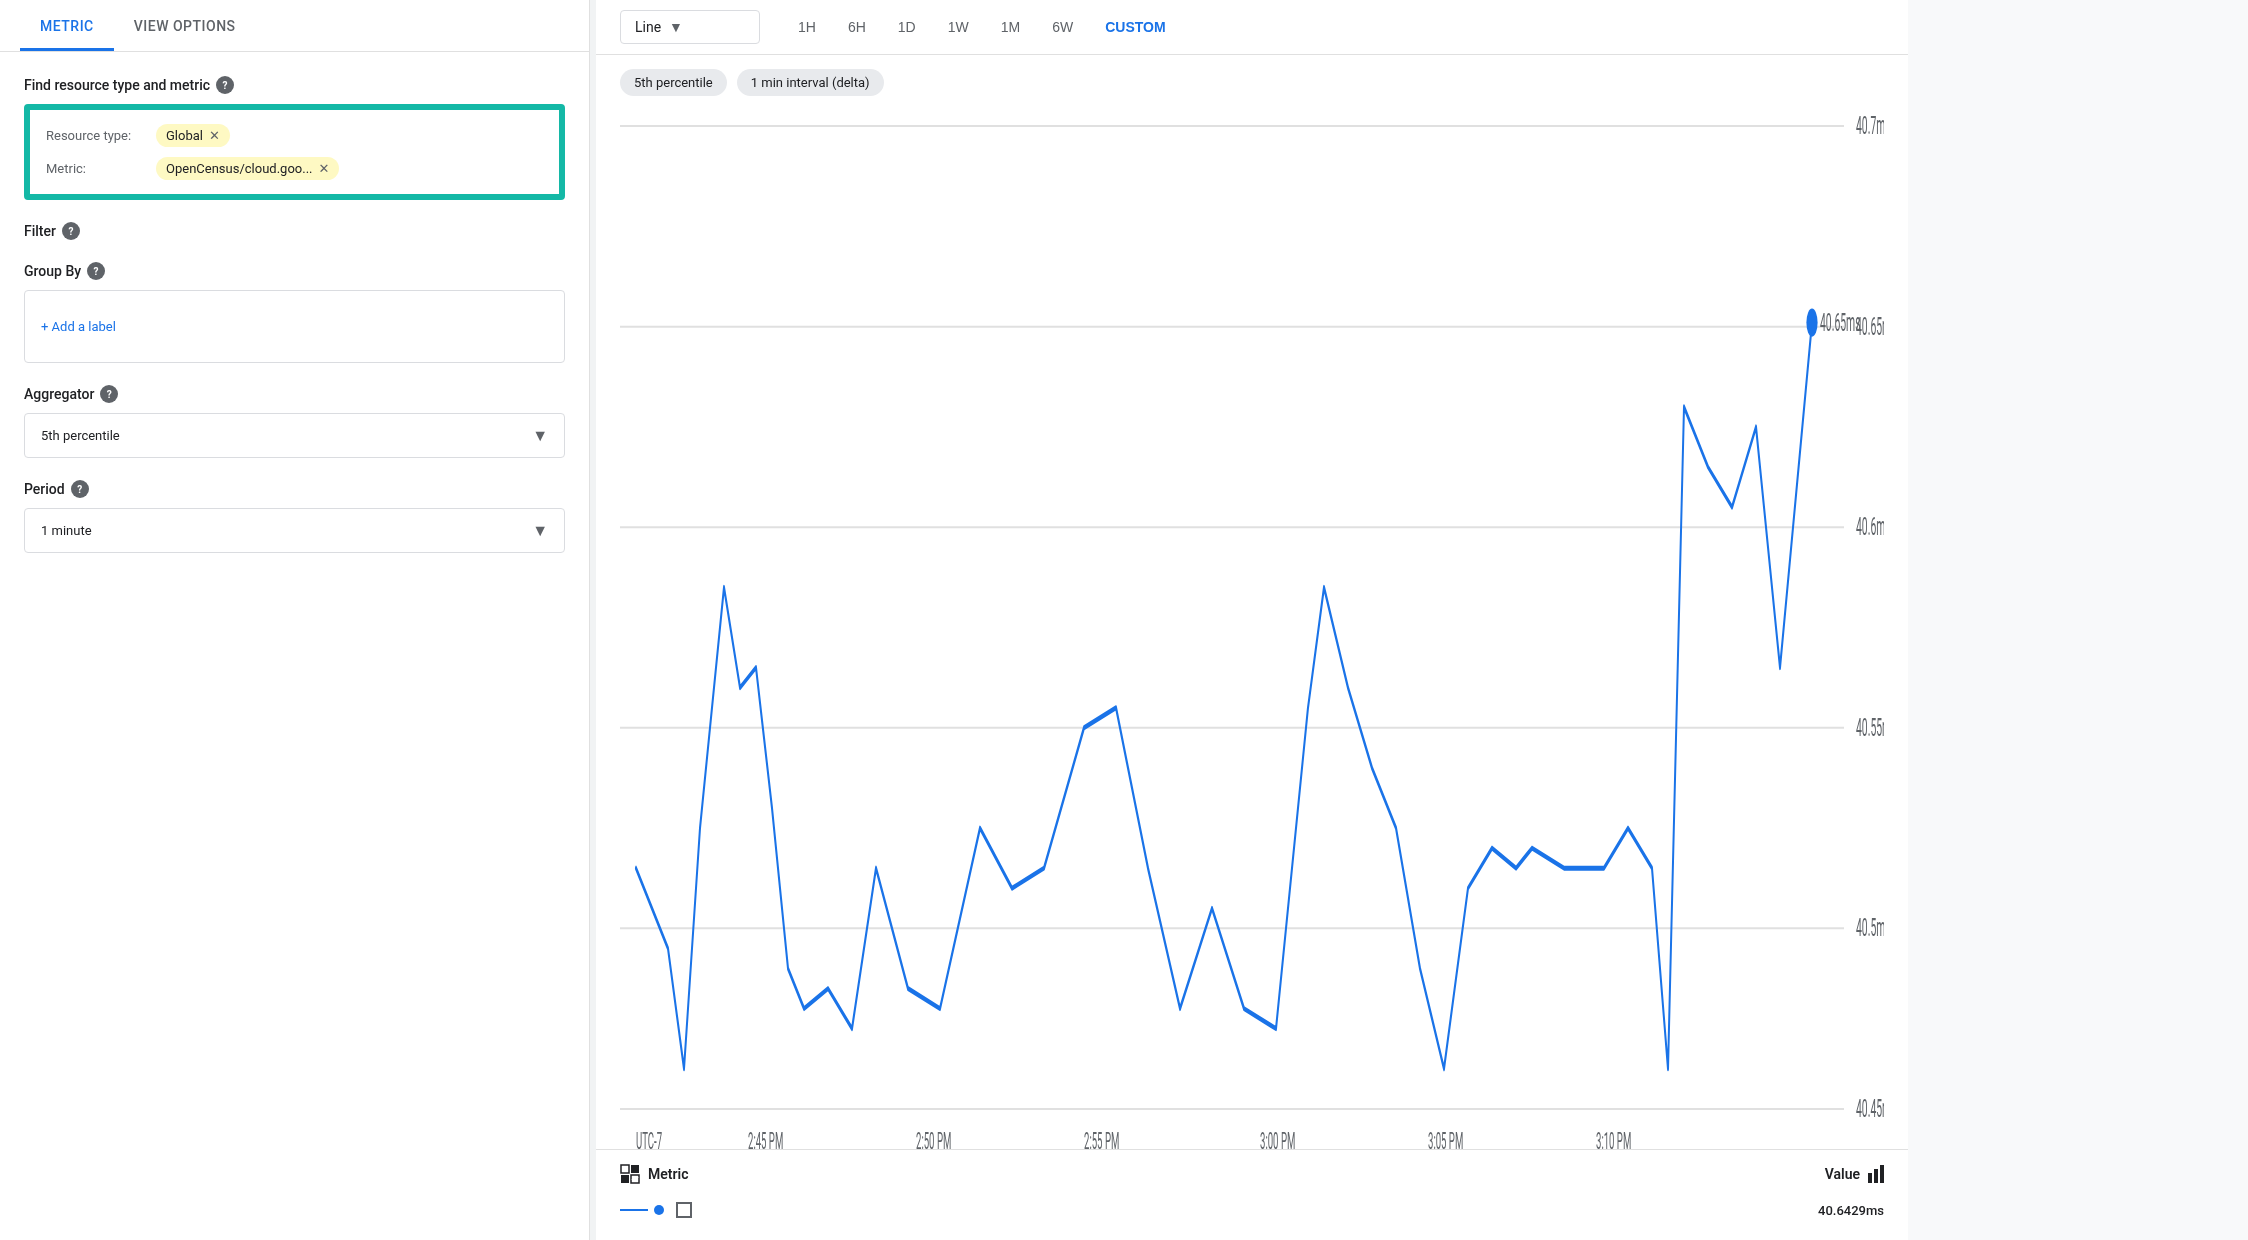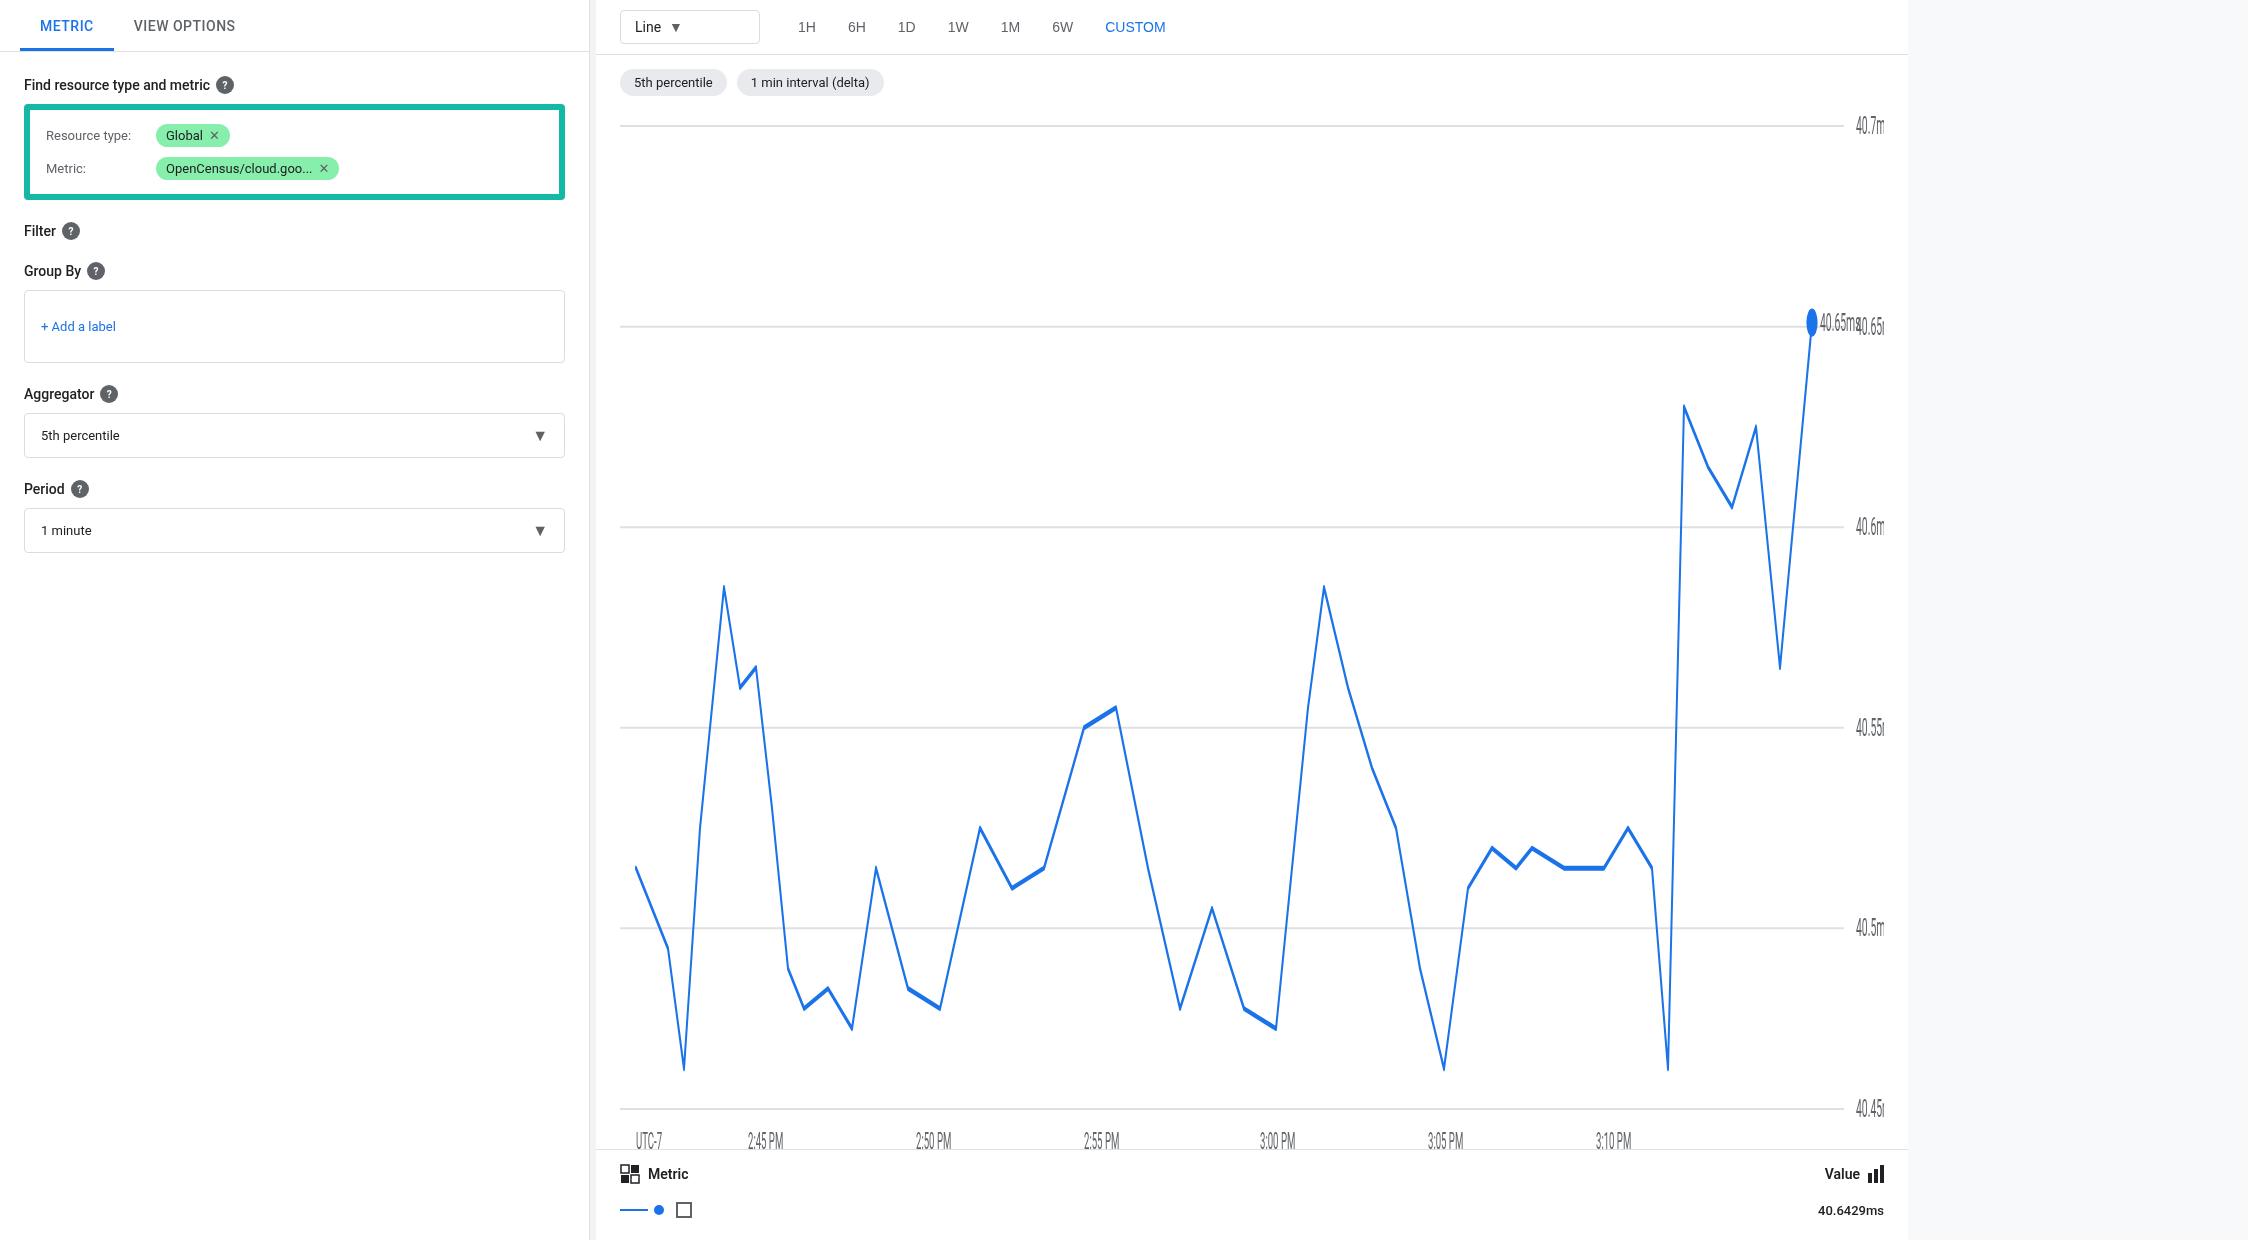--- a/index.html
+++ b/index.html
@@ -23,42 +23,42 @@
     .collapse-btn { color: #5f6368; cursor: pointer; font-size: 18px; padding: 2px 6px; }
 
     .subsection { margin-bottom: 22px; }
     .subsection-title { font-size: 14px; font-weight: 500; color: #202124; margin-bottom: 10px; display: flex; align-items: center; gap: 6px; }
     .help-icon { display: inline-flex; align-items: center; justify-content: center; width: 18px; height: 18px; border-radius: 50%; background: #5f6368; color: #fff; font-size: 10px; font-weight: 700; cursor: pointer; flex-shrink: 0; }
 
     .resource-box { border: 6px solid #14b8a6; border-radius: 4px; padding: 14px 16px; }
     .resource-row { display: flex; align-items: center; margin-bottom: 10px; }
     .resource-row:last-child { margin-bottom: 0; }
     .resource-label { color: #5f6368; font-size: 13px; min-width: 110px; }
-    .chip { display: inline-flex; align-items: center; gap: 6px; background: #86efac; border-radius: 16px; padding: 4px 10px; font-size: 13px; color: #202124; }
+    .chip { display: inline-flex; align-items: center; gap: 6px; background: #fef9c3; border-radius: 16px; padding: 4px 10px; font-size: 13px; color: #202124; }
     .chip .close-x { color: #5f6368; cursor: pointer; font-size: 13px; line-height: 1; }
 
     .add-filter-box { border: 1px solid #dadce0; border-radius: 4px; padding: 14px 16px; color: #1a73e8; cursor: pointer; font-size: 13px; }
     .add-label-box { border: 1px solid #dadce0; border-radius: 4px; padding: 28px 16px; color: #1a73e8; cursor: pointer; font-size: 13px; }
 
     .select-box { border: 1px solid #dadce0; border-radius: 4px; padding: 12px 16px; display: flex; align-items: center; justify-content: space-between; cursor: pointer; background: #fff; }
     .select-box .select-value { font-size: 13px; color: #202124; }
     .select-box .arrow-down { color: #5f6368; font-size: 16px; }
 
     .divider { width: 6px; background: #f1f3f4; cursor: col-resize; flex-shrink: 0; }
 
     
     .right-panel { flex: 1; display: flex; flex-direction: column; background: #fff; overflow: hidden; }
 
     .chart-toolbar { display: flex; align-items: center; padding: 10px 24px; border-bottom: 1px solid #e0e0e0; gap: 16px; }
     .chart-type-select { display: flex; align-items: flex-end; gap: 8px; border: 1px solid #dadce0; border-radius: 4px; padding: 8px 14px; font-size: 14px; cursor: pointer; background: #fff; min-width: 140px; }
     .chart-type-select .arrow { font-size: 14px; color: #5f6368; }
 
     .time-buttons { display: flex; gap: 4px; margin-left: 8px; }
     .time-btn { padding: 8px 14px; font-size: 14px; color: #5f6368; cursor: pointer; background: none; border: none; font-weight: 500; }
-    .time-btn.active { color: #1a73e8; }
+    .time-btn.active { color: #1a73e8; font-weight: bold; }
 
     .chart-filters { display: flex; align-items: center; gap: 10px; padding: 14px 24px 10px; }
     .filter-chip { background: #e8eaed; border-radius: 16px; padding: 6px 14px; font-size: 13px; color: #202124; cursor: pointer; }
 
     .chart-area { flex: 1; padding: 0 24px; position: relative; overflow: hidden; }
     .chart-svg { width: 100%; height: 100%; }
 
     .chart-legend { padding: 14px 24px; border-top: 1px solid #e0e0e0; }
     .legend-header { display: flex; align-items: center; justify-content: space-between; margin-bottom: 10px; }
     .legend-metric-label { display: flex; align-items: center; gap: 8px; font-size: 14px; font-weight: 600; color: #202124; }

